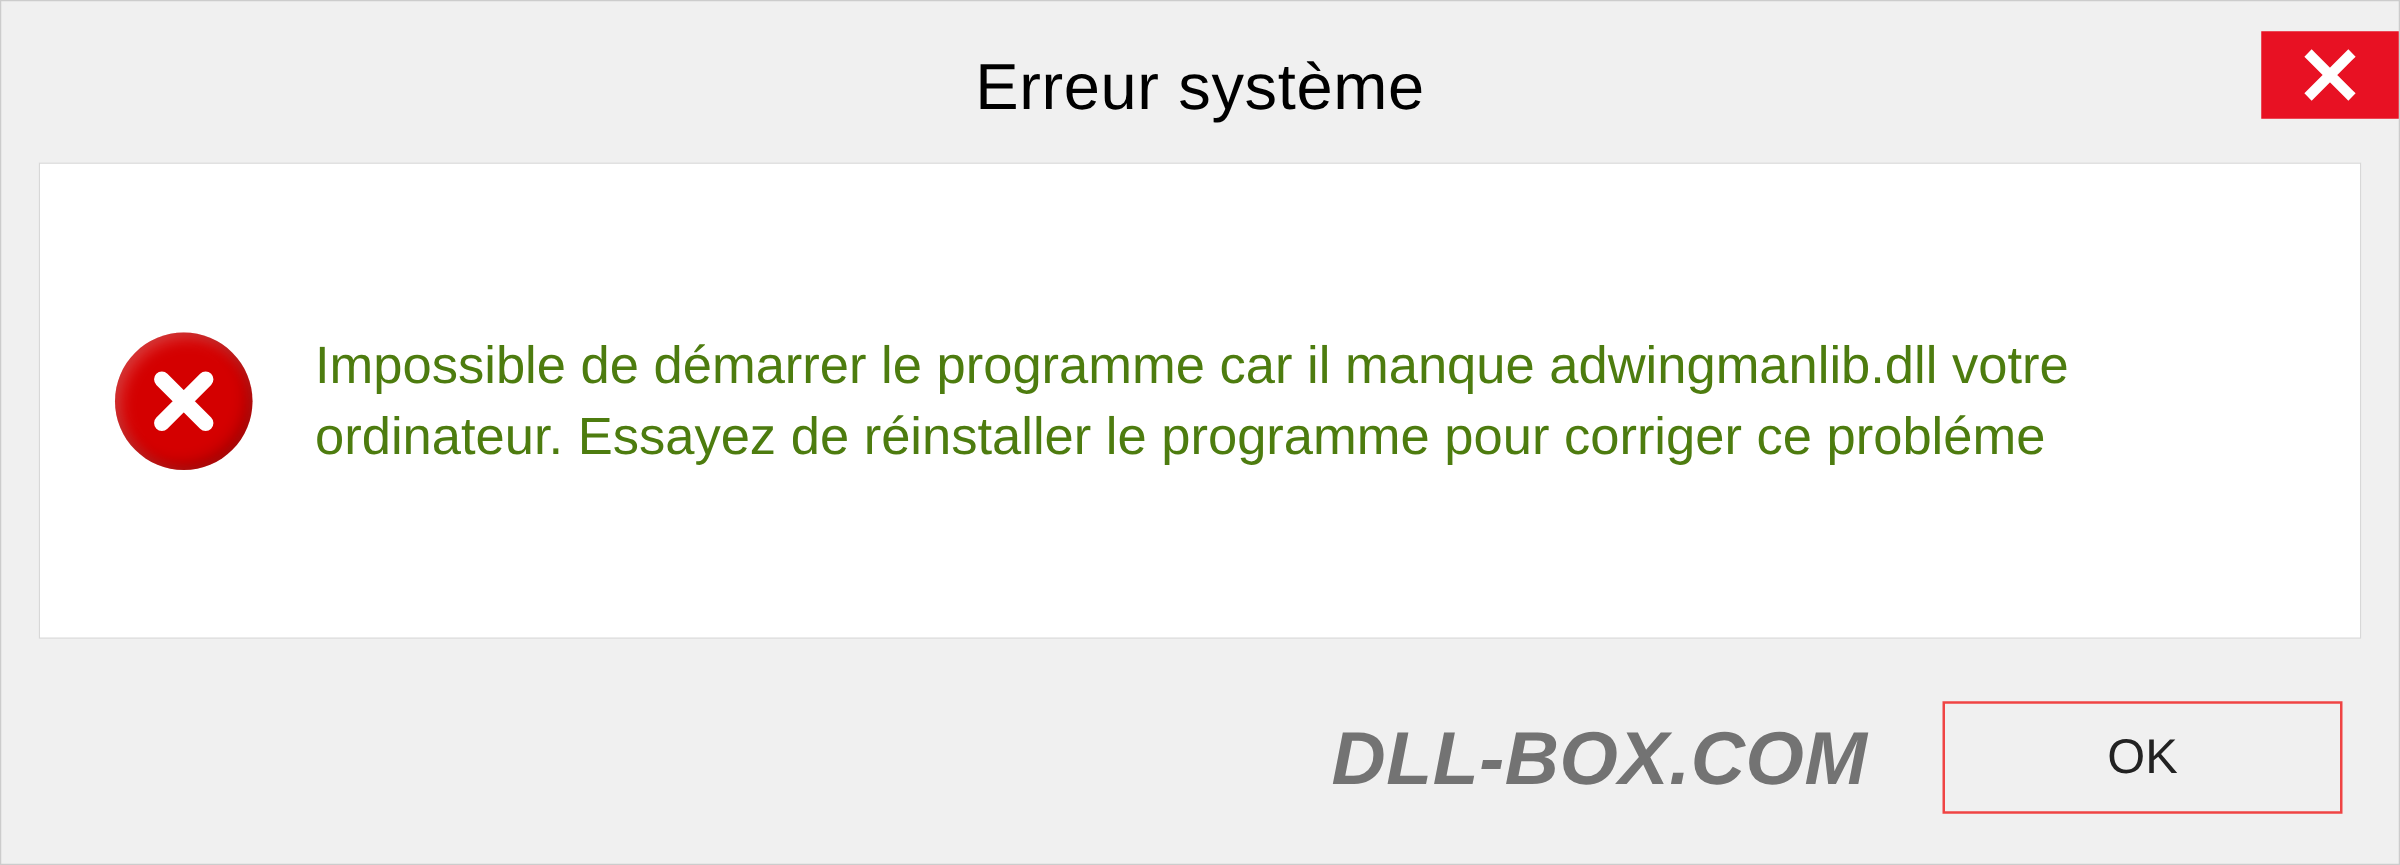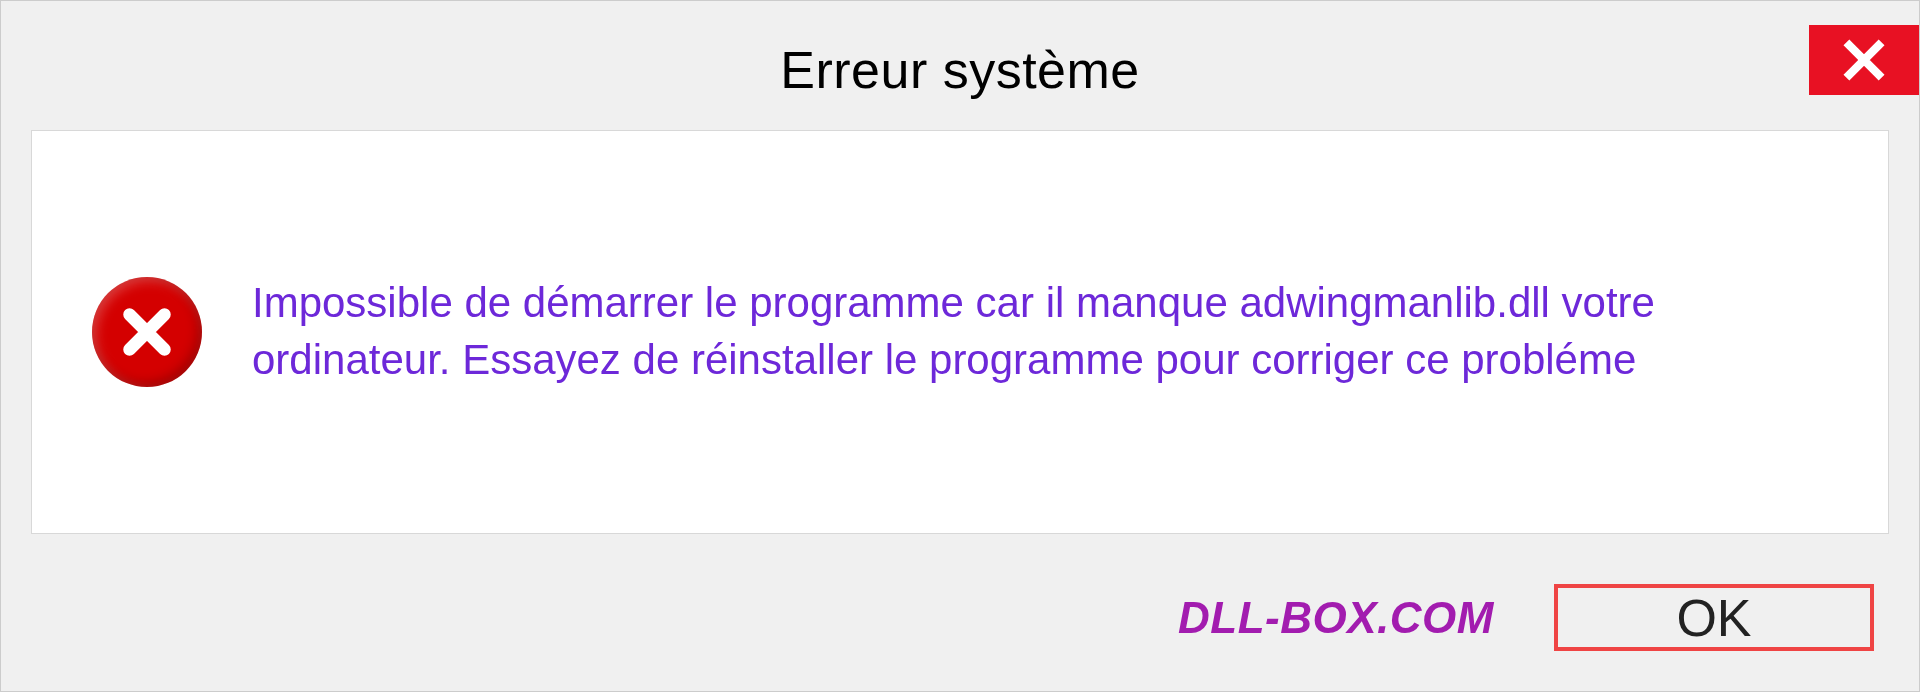--- a/index.html
+++ b/index.html
@@ -73,43 +73,43 @@
       flex-shrink: 0;
       box-shadow: inset -4px -4px 12px rgba(0,0,0,0.25), inset 4px 4px 12px rgba(255,255,255,0.25);
     }
     .error-circle svg {
       width: 60px;
       height: 60px;
     }
     .message-text {
       font-size: 42px;
       line-height: 1.35;
-      color: #6d28d9;
+      color: #4d7c0f;
       font-weight: 400;
     }
     .footer {
       display: flex;
       align-items: center;
       justify-content: flex-end;
       padding: 25px 45px 40px 45px;
       gap: 60px;
     }
     .watermark {
-      font-size: 44px;
+      font-size: 60px;
       font-weight: 900;
-      color: #a21caf;
+      color: #737373;
       letter-spacing: 0.5px;
       font-style: italic;
     }
     .ok-btn {
       width: 320px;
-      height: 67px;
+      height: 90px;
       background: #f0f0f0;
-      border: 4px solid #ef4444;
-      font-size: 52px;
+      border: 2px solid #ef4444;
+      font-size: 39px;
       color: #222;
       display: flex;
       align-items: center;
       justify-content: center;
       cursor: pointer;
     }
   </style>
 </head>
 <body>
 

